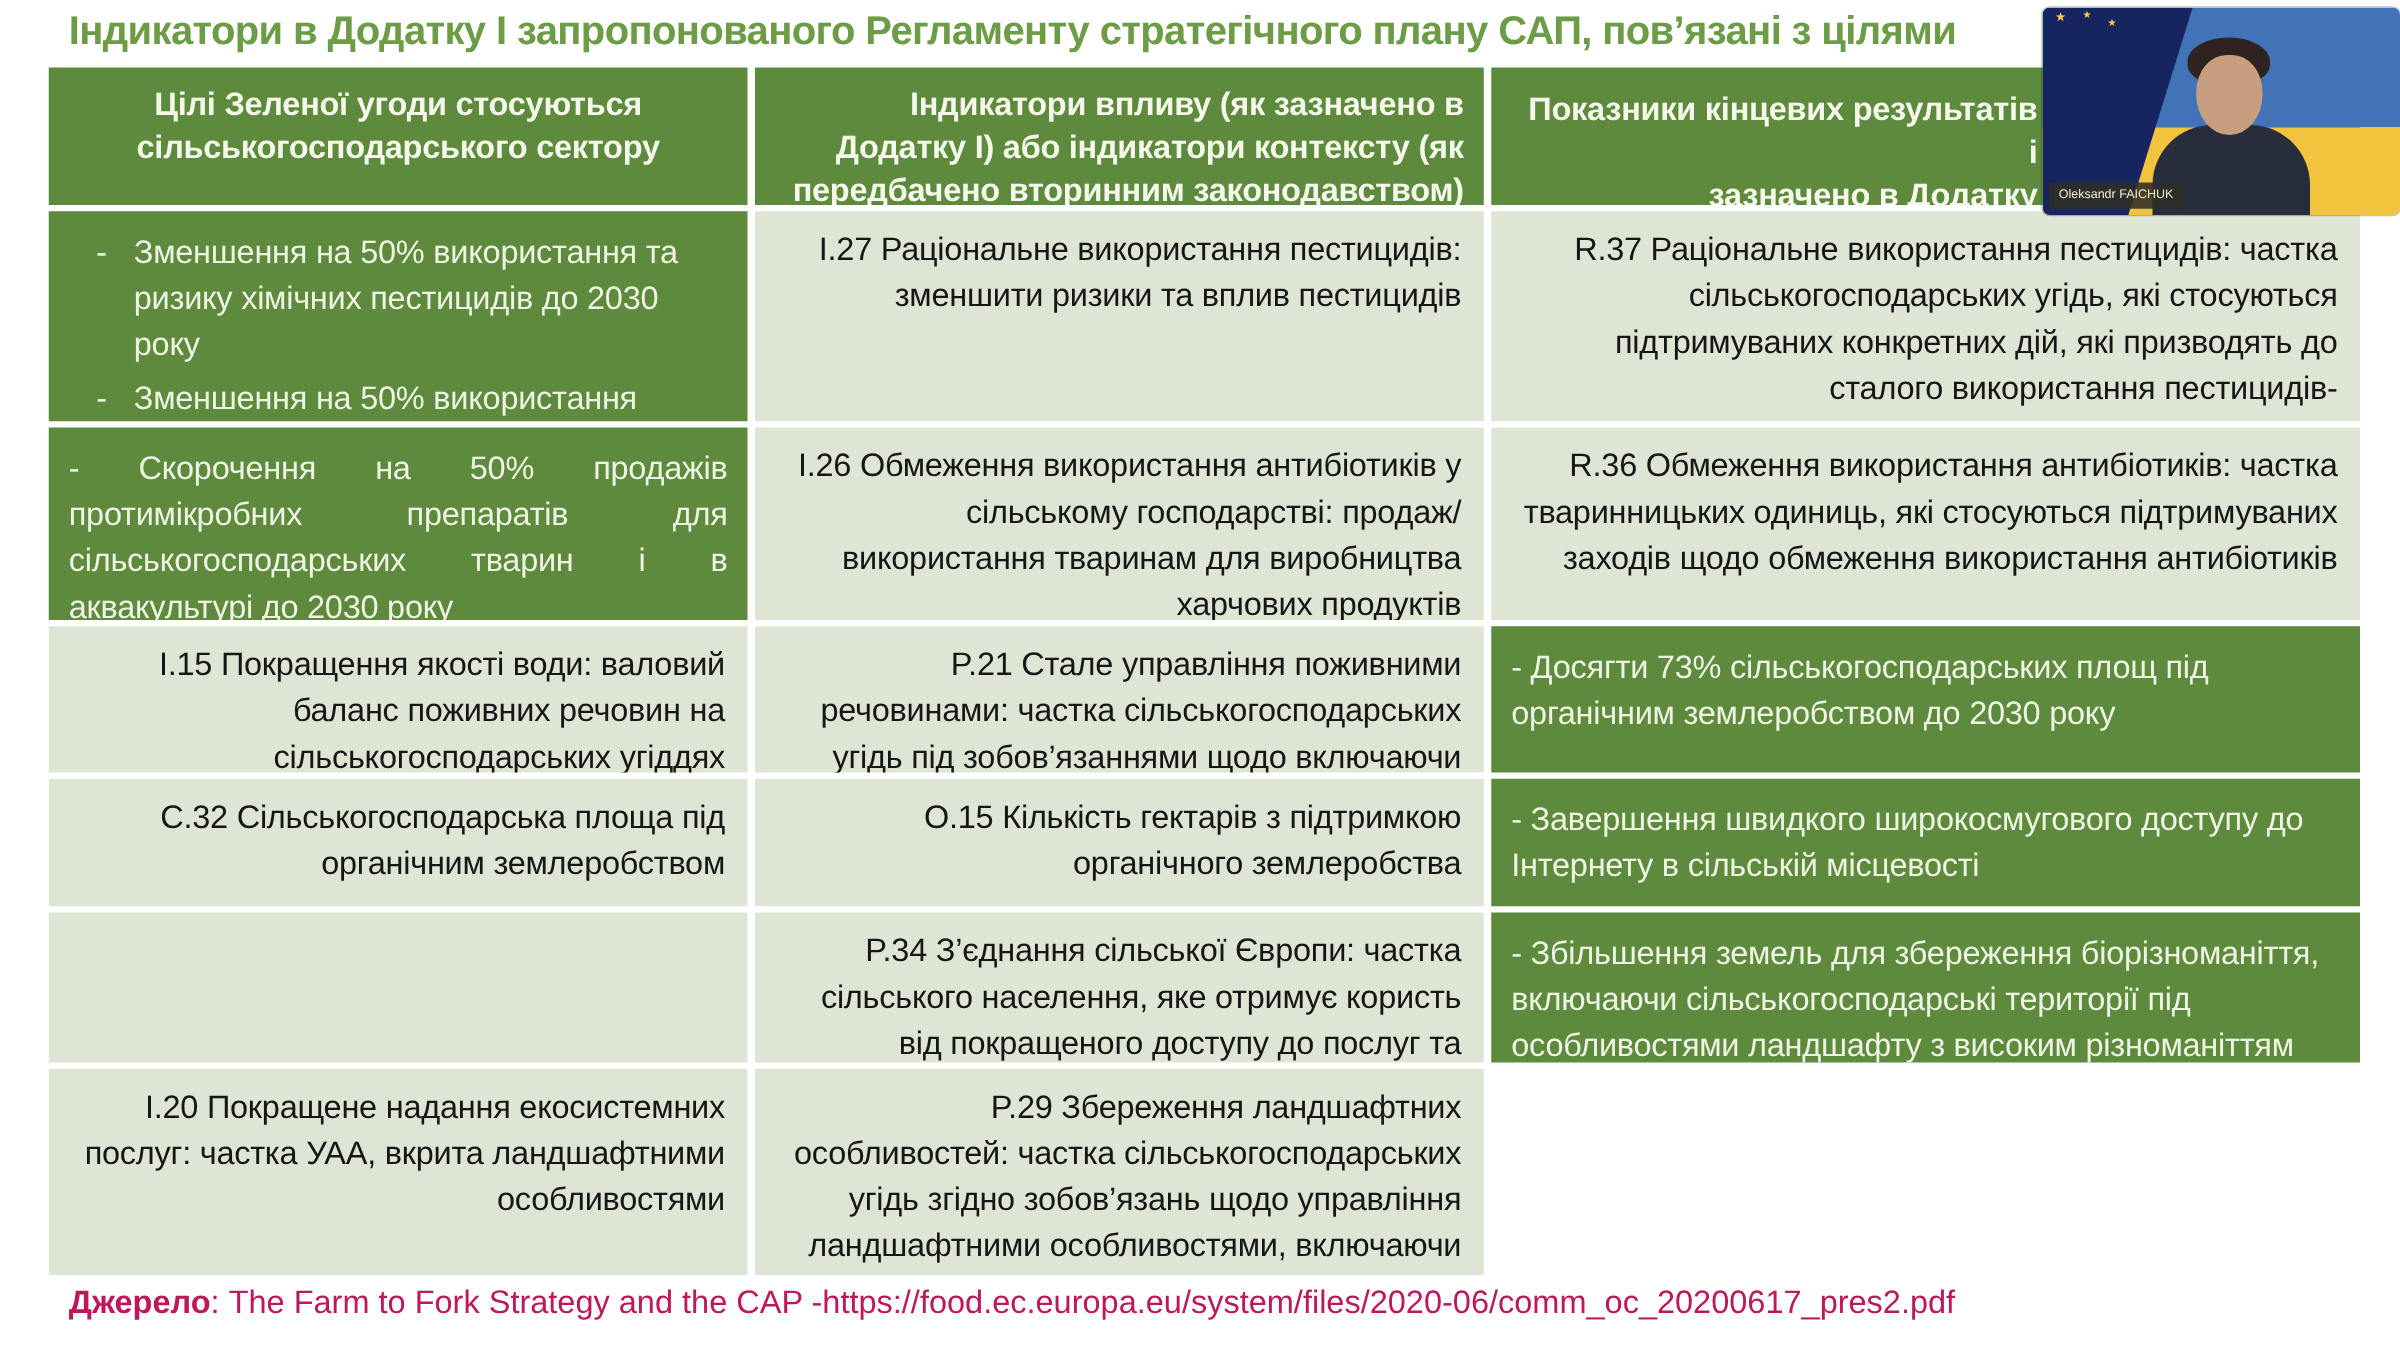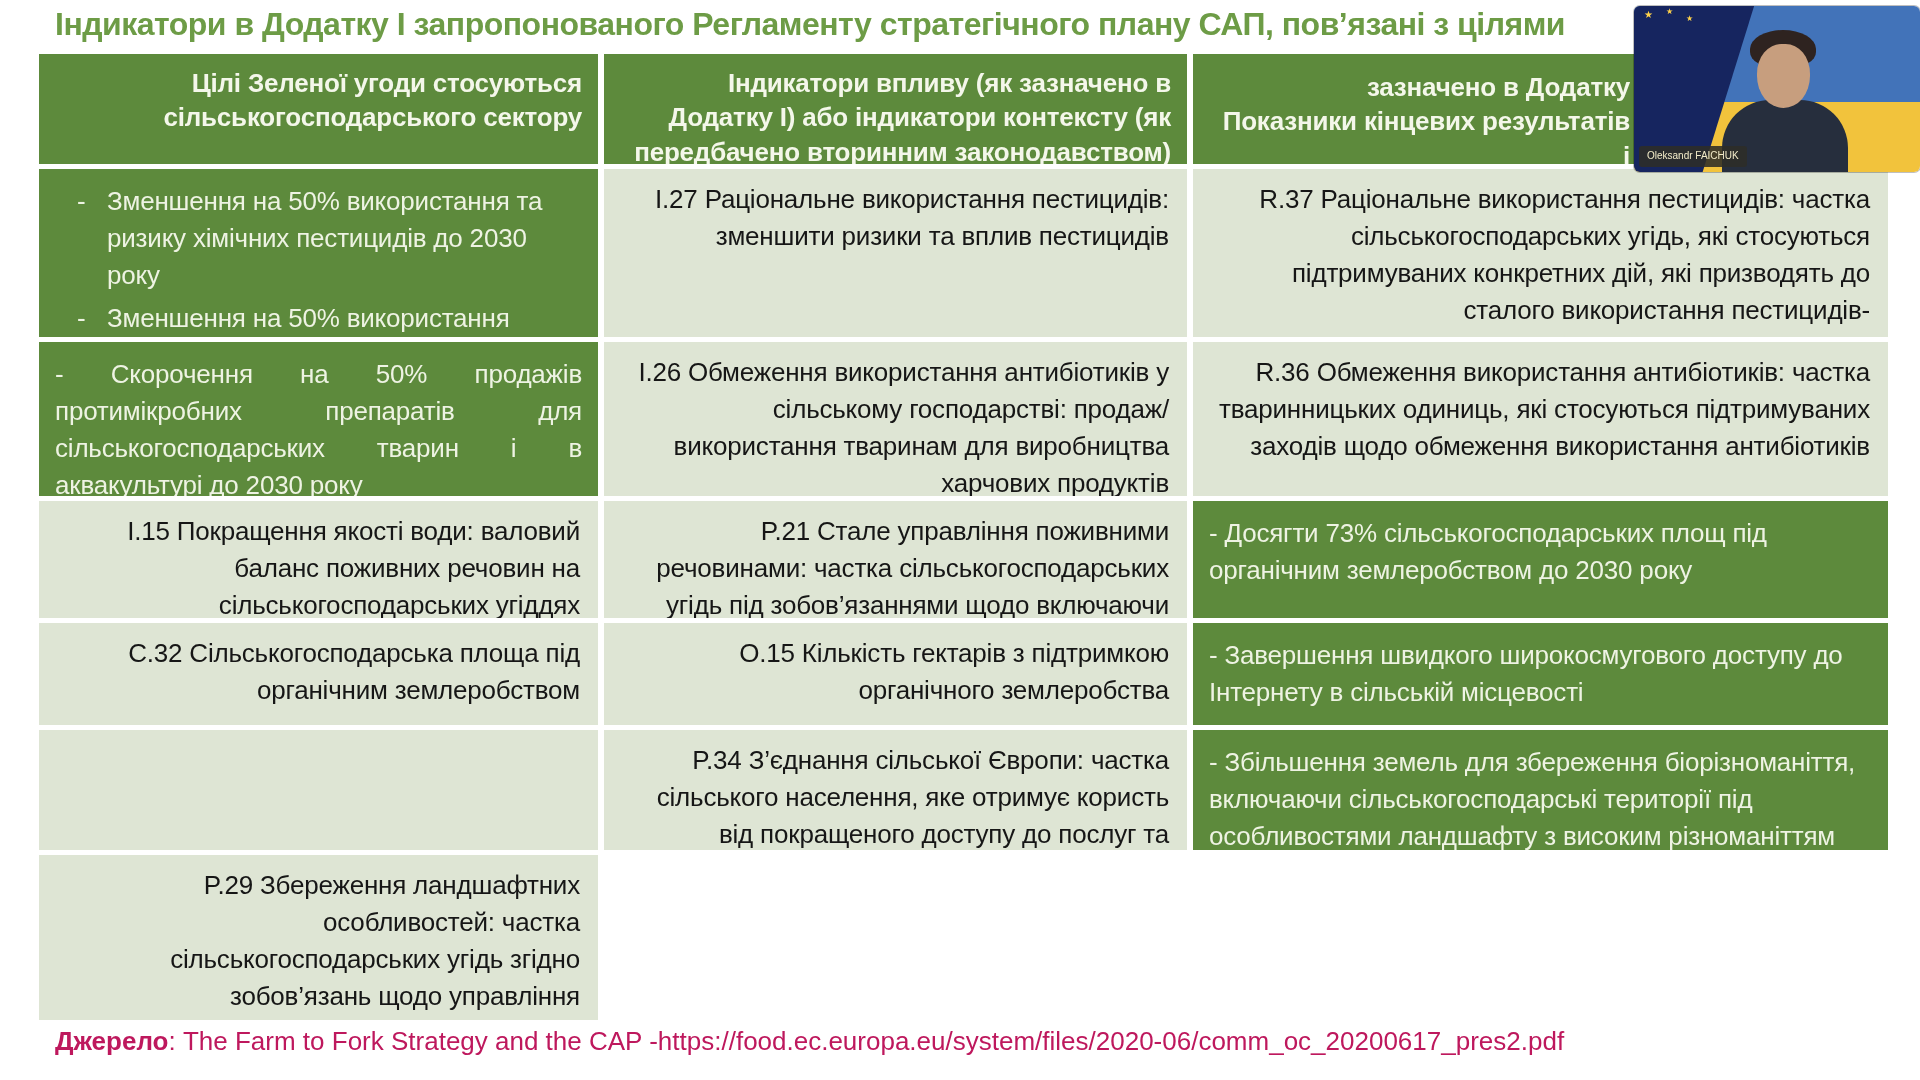--- a/index.html
+++ b/index.html
@@ -16,21 +16,21 @@
     position:absolute;left:39px;top:54px;
     display:grid;
     grid-template-columns:559px 583px 695px;
     grid-template-rows:110px 168px 154px 117px 102px 120px 165px;
     column-gap:6px;row-gap:5px;
   }
   .hdr{
     background:#5d8a3c;color:#f4f7ea;font-weight:bold;font-size:26px;
     line-height:1.32;padding:12px 16px;overflow:hidden;letter-spacing:-0.2px;
   }
-  .hdr-goals{text-align:right;}
+  .hdr-goals{text-align:center;}
   .hdr-impact{text-align:right;}
   .hdr-result{text-align:right;padding-right:258px;padding-top:16px;}
   .goal-cell{
     background:#5d8a3c;color:#eef3e3;font-size:26px;line-height:1.42;
     padding:14px 16px;overflow:hidden;letter-spacing:-0.2px;
   }
   .goal-cell.justify p{text-align:justify;}
   .goal-cell p,.data-cell p{margin:0;}
   .data-cell{
     background:#dee5d4;color:#161616;font-size:26px;line-height:1.42;
@@ -70,22 +70,22 @@
 </head>
 <body>
 
 <div class="slide-title">Індикатори в Додатку І запропонованого Регламенту стратегічного плану САП, пов’язані з цілями</div>
 
 <div class="cap-table">
 
   <div class="hdr hdr-goals">Цілі Зеленої угоди стосуються сільськогосподарського сектору</div>
   <div class="hdr hdr-impact">Індикатори впливу (як зазначено в Додатку І) або індикатори контексту (як передбачено вторинним законодавством)</div>
   <div class="hdr hdr-result">
+    <div>Показники кінцевих результатів і</div>
     <div>зазначено в Додатку</div>
-    <div>Показники кінцевих результатів і</div>
   </div>
 
   <div class="goal-cell">
     <div class="li">
       <span class="marker">-</span>
       <span class="text">Зменшення на 50% використання та ризику хімічних пестицидів до 2030 року</span>
     </div>
     <div class="li">
       <span class="marker">-</span>
       <span class="text">Зменшення на 50% використання пестицидів високого ризику</span>
@@ -130,20 +130,23 @@
     </div>
   <div class="data-cell"></div>
   <div class="data-cell">
       <p>P.34 З’єднання сільської Європи: частка сільського населення, яке отримує користь від покращеного доступу до послуг та інфраструктури завдяки підтримці CAP</p>
     </div>
 
   <div class="goal-cell">
       <p>- Збільшення земель для збереження біорізноманіття, включаючи сільськогосподарські території під особливостями ландшафту з високим різноманіттям</p>
     </div>
   <div class="data-cell">
+      <p>I.20 Покращене надання екосистемних послуг: частка УАА, вкрита ландшафтними особливостями</p>
+    </div>
+  <div class="data-cell">
       <p>P.29 Збереження ландшафтних особливостей: частка сільськогосподарських угідь згідно зобов’язань щодо управління ландшафтними особливостями, включаючи живі огорожі</p>
     </div>
 </div>
 
 <div class="source-line">
   <span class="lbl">Джерело</span><span>:  The Farm to Fork Strategy and the CAP -https://food.ec.europa.eu/system/files/2020-06/comm_oc_20200617_pres2.pdf</span>
 </div>
 
 <div class="webcam">
   <div class="flag-blue"></div>

